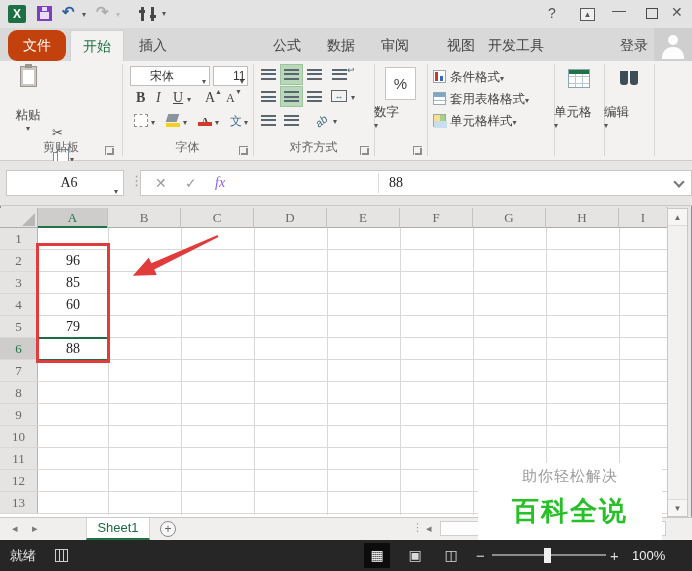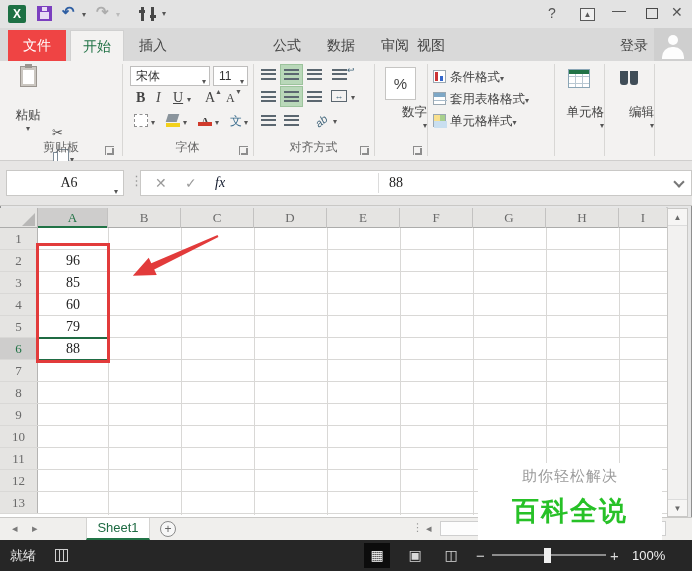--- a/index.html
+++ b/index.html
@@ -24,21 +24,21 @@
   #maximize-btn { position:absolute; left:646px; top:8px; width:12px; height:11px; border:1px solid #4a4a4a; }
   #tools-icon { position:absolute; left:141px; top:7px; width:13px; height:14px;
                 border-left:3px solid #474747; border-right:3px solid #474747; }
   #tools-icon i { position:absolute; left:-5px; top:3px; width:6px; height:3px; background:#474747; }
   #tools-icon b { position:absolute; right:-5px; top:8px; width:6px; height:3px; background:#474747; }
 
   
   #tabrow { position:absolute; left:0; top:28px; width:692px; height:33px; background:#d9d9d9; }
   .rtab { position:absolute; top:2px; height:31px; line-height:31px; text-align:center;
           font-size:14px; color:#444; cursor:default; }
-  #tab-file { background:#ef4444; color:#fff; }
+  #tab-file { background:#c2410c; color:#fff;border-radius:9px; }
   #tab-active { background:#f3f2f1; color:#217346; border:1px solid #d0d0d0; border-bottom:none; }
   #signin { position:absolute; right:44px; top:2px; height:31px; line-height:31px; font-size:14px; color:#444; }
   #avatar { position:absolute; right:0; top:0; width:38px; height:33px; background:#cfcfcf; }
   #avatar .hd { position:absolute; left:14px; top:7px; width:10px; height:10px; border-radius:50%; background:#fdfdfd; }
   #avatar .bd { position:absolute; left:8px; top:19px; width:22px; height:12px; border-radius:10px 10px 0 0; background:#fdfdfd; }
 
   
   #ribbon { position:absolute; left:0; top:61px; width:692px; height:100px; background:#f3f2f1; border-bottom:1px solid #cfcecd; }
   .gsep { position:absolute; top:3px; height:92px; width:1px; background:#d8d7d5; }
   .group { position:absolute; top:0; height:99px; }
@@ -55,21 +55,21 @@
   #clipboard-icon { position:relative; margin:0 auto; width:17px; height:21px; background:#cbc7c1; border:1px solid #9a958f; }
   #clipboard-icon i { position:absolute; left:2px; top:3px; width:11px; height:14px; background:#fff; }
   #clipboard-icon b { position:absolute; left:4px; top:-3px; width:7px; height:4px; background:#9a958f; }
   .smallbtn { position:absolute; left:52px; font-size:13px; color:#555; }
   #copy-icon { position:absolute; left:53px; top:91px; width:10px; height:12px; border:1px solid #7d8b97; background:#fff; }
   #copy-icon:after { content:""; position:absolute; left:3px; top:-4px; width:10px; height:12px; border:1px solid #7d8b97; background:#fff; }
   #fmt-painter { position:absolute; left:53px; top:113px; width:12px; height:5px; background:#d07a28; transform:rotate(-28deg); }
   #fmt-painter:after { content:""; position:absolute; left:3px; top:-7px; width:5px; height:7px; background:#6e6e6e; }
 
   
-  .combo { position:absolute; background:#fff; border:1px solid #bfbebd; height:20px; font-size:12px; color:#333; line-height:18px; padding-left:5px; }
+  .combo { position:absolute; background:#fff; border:1px solid #bfbebd; height:20px; font-size:12px; color:#333; line-height:18px; padding-left:19px; }
   .combo .dd { position:absolute; right:3px; top:6px; }
   .fbtn { position:absolute; font-family:"Liberation Serif", serif; font-size:14px; color:#444; }
   .ico13 { position:absolute; width:14px; height:13px; }
   #borders-icon { border:1px dashed #8f8f8f; background:#fff; }
   #fill-icon  { top:0; }
   #fill-icon .blob { position:absolute; left:1px; top:0; width:11px; height:8px; background:#8a949c; transform:skewX(-18deg); }
   #fill-icon .bar { position:absolute; left:0; top:9px; width:14px; height:4px; background:#f3d11c; }
   #fontcolor-icon { text-align:center; }
   #fontcolor-icon .bar { position:absolute; left:0; top:10px; width:14px; height:4px; background:#d03a2b; }
   #fontcolor-icon .ltr { font-family:"Liberation Serif", serif; font-weight:bold; font-size:12px; color:#444; line-height:11px; }
@@ -90,21 +90,21 @@
   .stylerow .txt { font-size:12.5px; color:#444; margin-left:4px; }
   .sico { display:inline-block; vertical-align:-2px; width:13px; height:13px; border:1px solid #9aa7b1; background:#fff; position:relative; }
   #cf-icon:after { content:""; position:absolute; left:1px; bottom:1px; width:3px; height:9px; background:#c33; }
   #cf-icon:before { content:""; position:absolute; left:6px; bottom:1px; width:3px; height:5px; background:#36c; }
   #ft-icon { background:linear-gradient(#7da7c6 0 4px, #fff 4px); }
   #ft-icon:after { content:""; position:absolute; left:0; top:7px; width:13px; height:1px; background:#a9bccb; }
   #cs-icon { background:linear-gradient(90deg,#f8e08e 0 6px,#a8d08d 6px); }
   #cs-icon:after { content:""; position:absolute; left:0; top:6px; width:13px; height:7px; background:#c9dff0; }
 
   
-  .bigbtn { position:absolute; left:0; right:0; text-align:right; }
+  .bigbtn { position:absolute; left:0; right:0; text-align:left; }
   #cells-icon { margin:0 auto; width:22px; height:19px; border:1px solid #8aa5b5; background:
       linear-gradient(#217346 0 4px, rgba(0,0,0,0) 4px),
       repeating-linear-gradient(90deg, rgba(0,0,0,0) 0 6px, #b9c8d2 6px 7px),
       repeating-linear-gradient(rgba(0,0,0,0) 0 6px, #b9c8d2 6px 7px), #fff; }
   #edit-icon { margin:0 auto; width:20px; height:14px; position:relative; }
   #edit-icon i, #edit-icon b { position:absolute; top:0; width:8px; height:14px; background:#3f4d57; border-radius:0 0 3px 3px; }
   #edit-icon i { left:1px; } #edit-icon b { right:1px; }
   #collapse-ribbon { position:absolute; left:663px; top:143px; font-size:11px; color:#666; }
 
   
@@ -196,21 +196,22 @@
     <span class="winctl" style="left:671px;top:4px;">✕</span>
   </div>
 
   <div id="tabrow">
     <div class="rtab" id="tab-file" style="left:8px;width:58px;">文件</div>
     <div class="rtab" id="tab-active" style="left:70px;width:54px;">开始</div>
     <div class="rtab" style="left:128px;width:50px;">插入</div>
     <div class="rtab" style="left:262px;width:50px;">公式</div>
     <div class="rtab" style="left:316px;width:50px;">数据</div>
     <div class="rtab" style="left:370px;width:50px;">审阅</div>
-    <div class="rtab" style="left:406px;width:50px;text-align:center;">视图</div>
+    <div class="rtab" style="left:436px;width:50px;text-align:center;">视图</div>
+    <div class="rtab" style="left:478px;width:76px;">开发工具</div>
     <div id="signin">登录</div>
     <div id="avatar">
         <i class="hd"></i>
         <i class="bd"></i>
       </div>
   </div>
 
   <div id="ribbon">
     <div class="gsep" style="left:122px;"></div>
       <div class="gsep" style="left:253px;"></div>
@@ -351,21 +352,21 @@
 
   <div id="fbar">
     <div id="namebox">
       <span>A6</span>
       <span class="dd">▾</span>
     </div>
     <span id="fbar-dots">⋮</span>
     <div id="fxbox">
       <span class="g" style="left:14px;">✕</span>
       <span class="g" style="left:44px;">✓</span>
-      <span class="g" style="left:74px;font-family:'Liberation Serif',serif;font-style:italic;color:#0f172a;">fx</span>
+      <span class="g" style="left:74px;font-family:'Liberation Serif',serif;font-style:italic;color:#8b5cf6;">fx</span>
       <span id="fx-sep"></span>
       <span id="fvalue">88</span>
       <span class="chev-down" style="position:absolute;right:8px;top:7px;"></span>
     </div>
   </div>
 
   <div id="grid">
     <div id="colheads">
       <div id="corner">
           <i></i>

